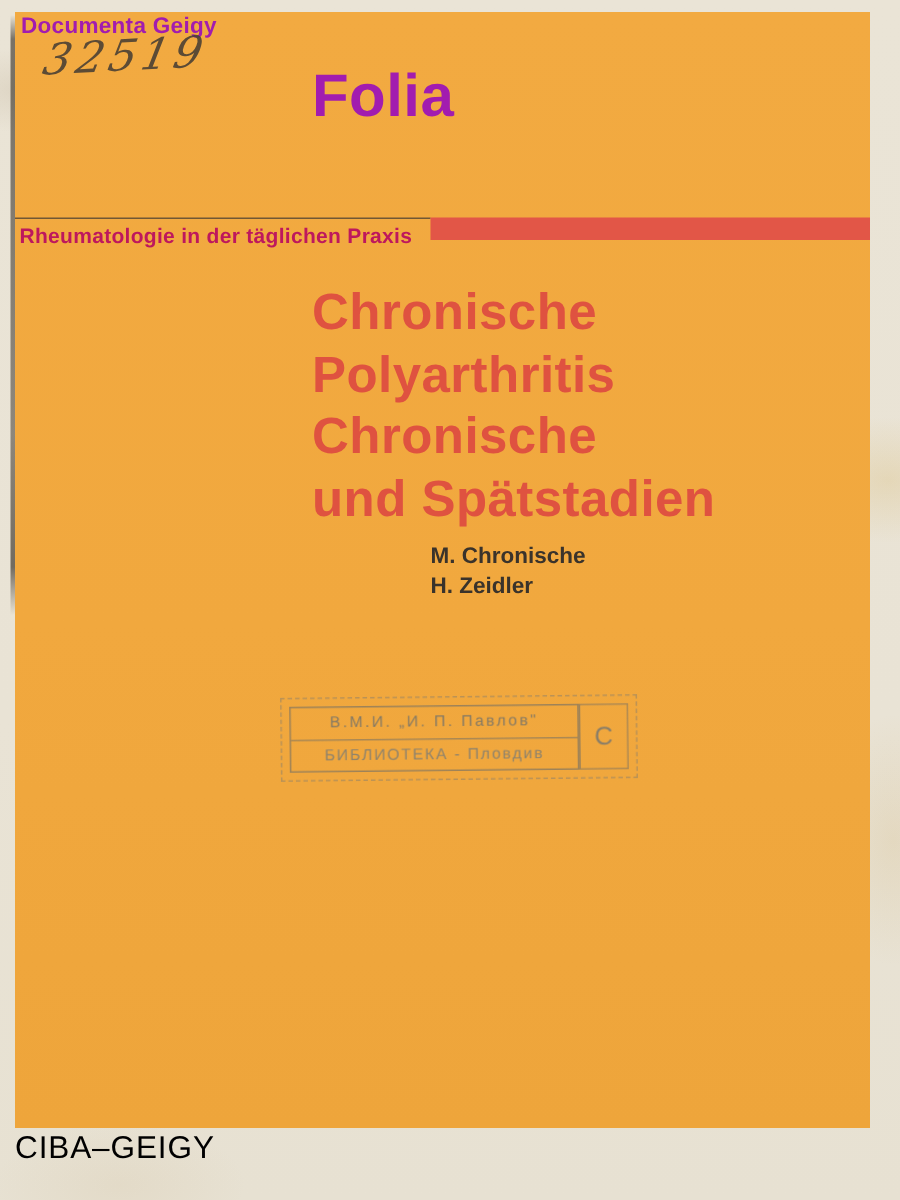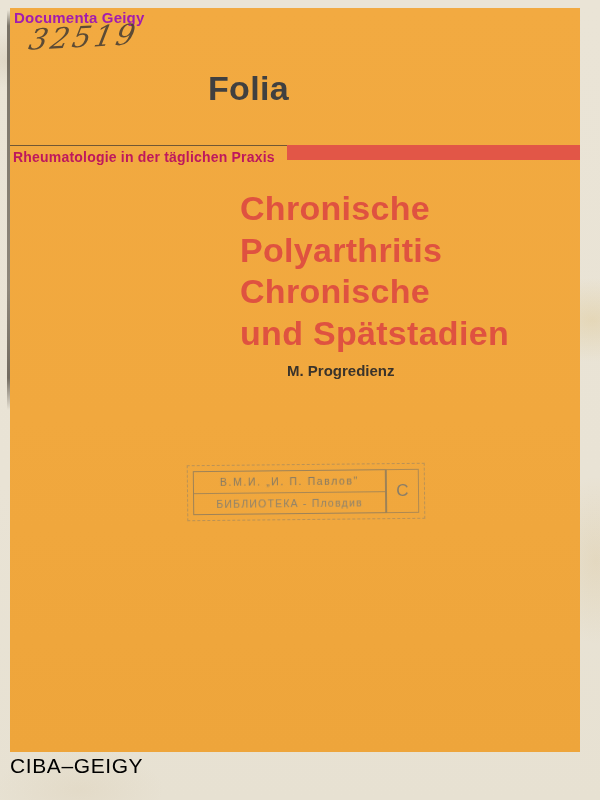--- a/index.html
+++ b/index.html
@@ -36,41 +36,40 @@
     font-size:15px;font-weight:bold;color:#a21caf;letter-spacing:0.2px;
   }
   .handwritten{
     position:absolute;left:30px;top:20px;
     font-family:"DejaVu Serif",serif;font-style:italic;
     font-size:29px;color:#4c4134;letter-spacing:3px;
     transform:skewX(-14deg) rotate(-3deg);
     opacity:0.9;
   }
   .series-title{
-    position:absolute;left:208px;top:68px;
-    font-size:34px;line-height:41px;font-weight:bold;color:#404040;
+    position:absolute;left:208px;top:44px;
+    font-size:40px;line-height:41px;font-weight:bold;color:#a21caf;
     letter-spacing:0.3px;
   }
   .rule-line{
     position:absolute;left:10px;top:145px;width:277px;height:1px;
     background:rgba(70,60,48,0.75);
   }
   .red-bar{
     position:absolute;left:287px;top:145px;width:293px;height:15px;
     background:#e25647;
   }
   .subtitle{
     position:absolute;left:13px;top:149px;
     font-size:14px;font-weight:bold;color:#be185d;letter-spacing:0.2px;
   }
   .main-title{
     position:absolute;left:208px;top:188px;
     font-size:34px;line-height:41.5px;font-weight:bold;color:#df5240;
     letter-spacing:0.3px;
-    margin-left:32px;
   }
   .authors{
     position:absolute;left:287px;top:361px;
     font-size:15px;line-height:19.5px;font-weight:bold;color:#3a332b;
   }
   .stamp{
     position:absolute;left:187px;top:464px;width:238px;height:56px;
     transform:rotate(-0.6deg);
     border:1px dashed rgba(140,128,106,0.55);
     box-sizing:border-box;
@@ -121,21 +120,22 @@
 <div class="subtitle">Rheumatologie in der täglichen Praxis</div>
 
 <div class="main-title">
   <div>Chronische</div>
   <div>Polyarthritis</div>
   <div>Chronische</div>
   <div>und Spätstadien</div>
 </div>
 
 <div class="authors">
-  <div>M. Progredienz</div>
+  <div>M. Chronische</div>
+  <div>H. Zeidler</div>
 </div>
 
 <div class="stamp">
   <div class="stamp-left">
     <div class="stamp-row">В.М.И.  „И. П. Павлов"</div>
     <div class="stamp-row second">БИБЛИОТЕКА - Пловдив</div>
   </div>
   <div class="stamp-right">C</div>
 </div>
 

